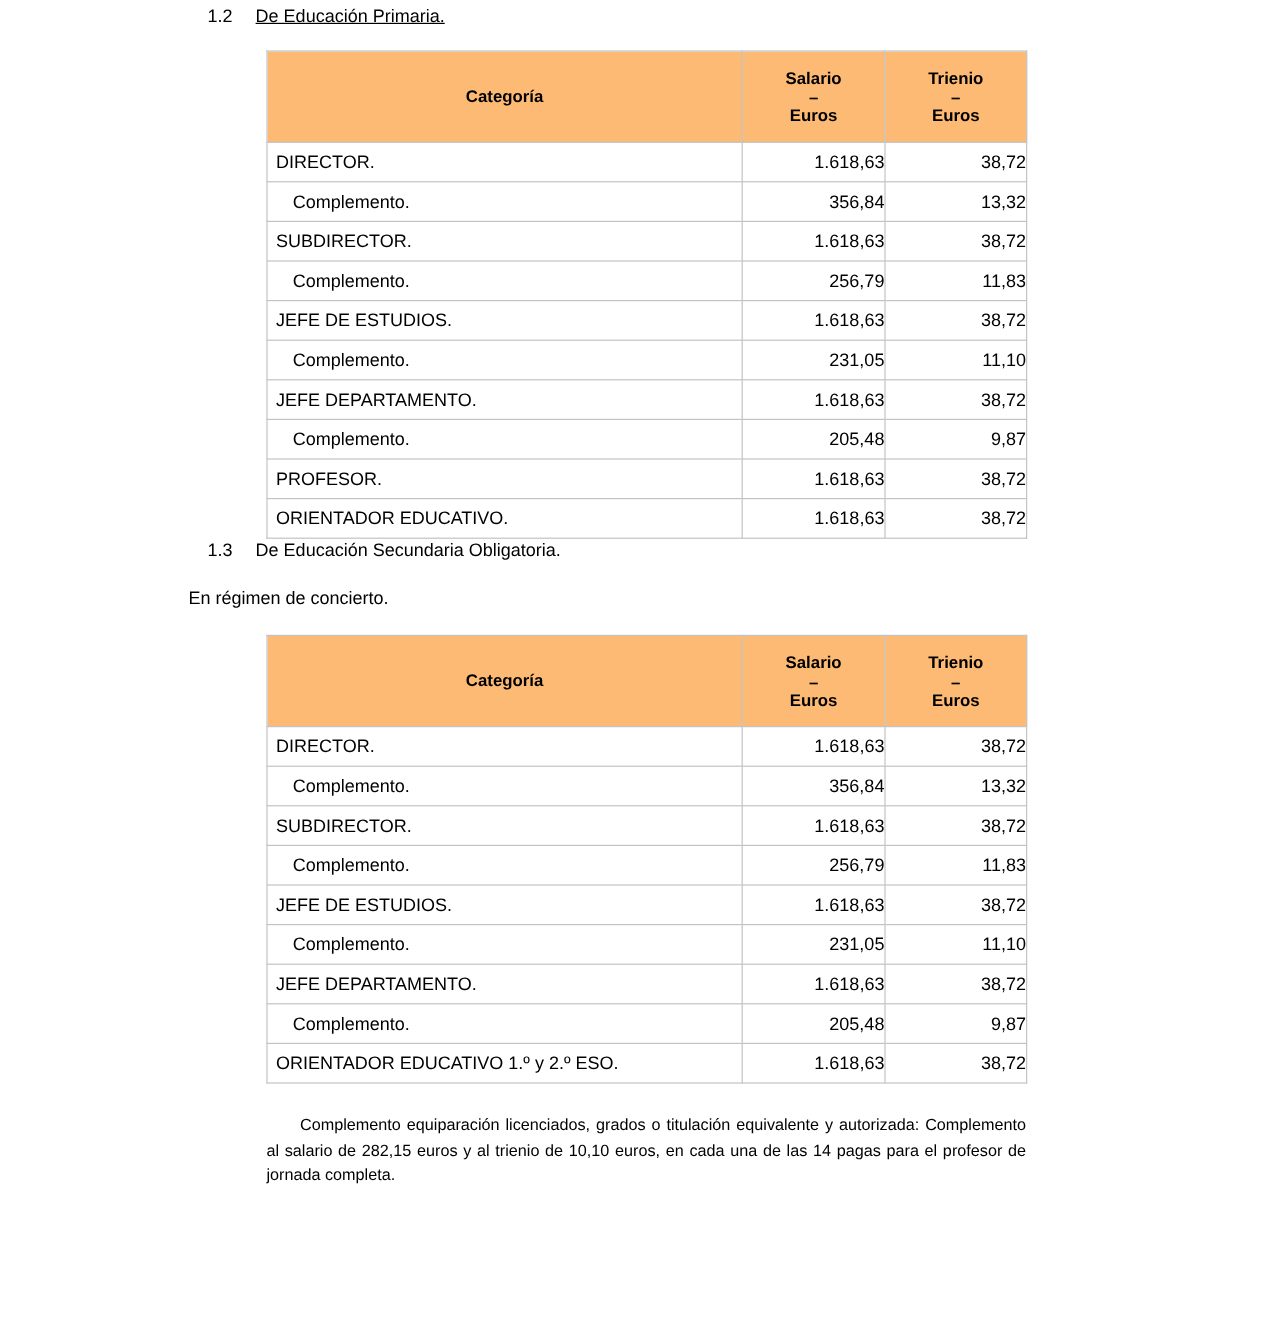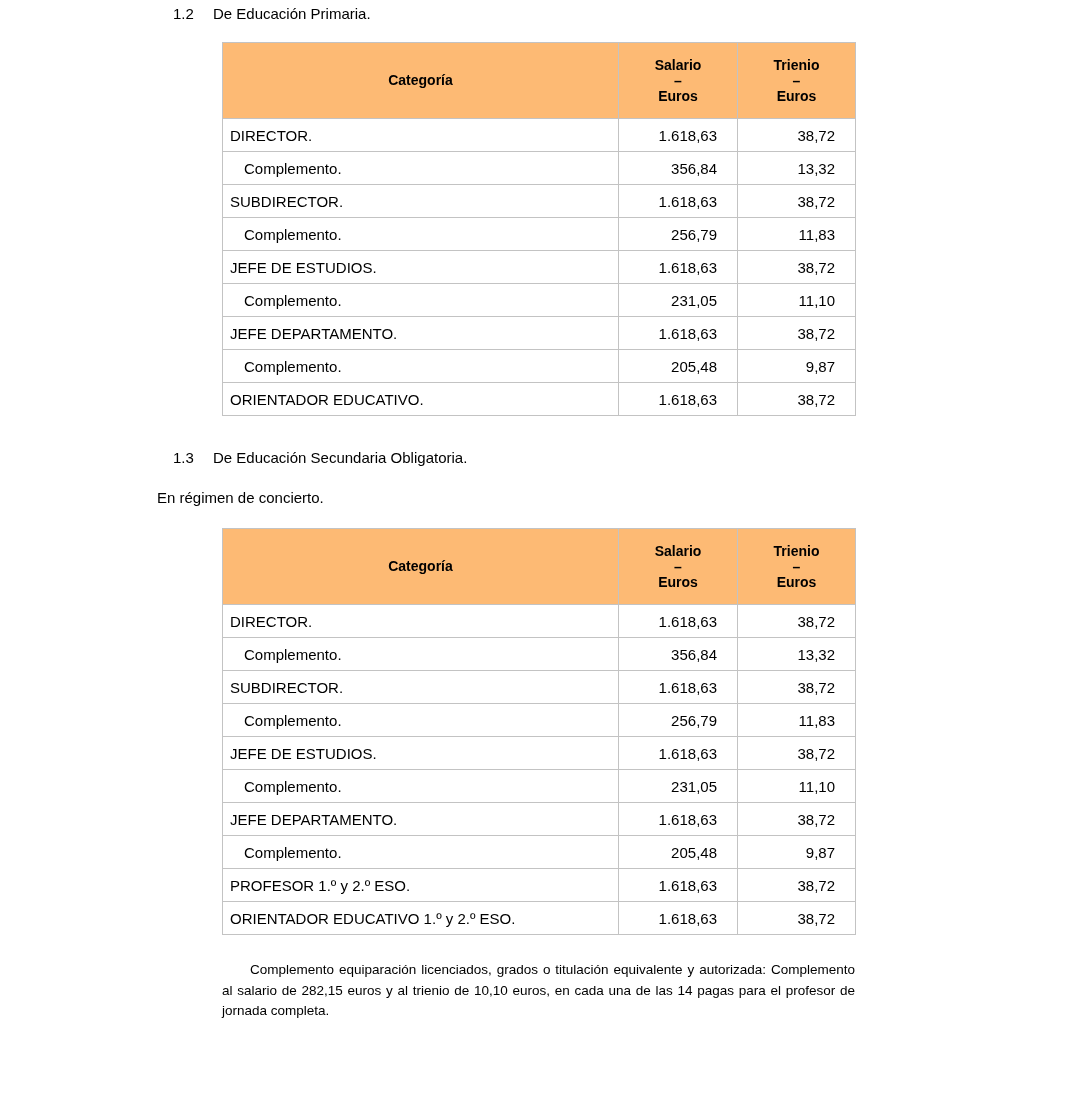--- a/index.html
+++ b/index.html
@@ -14,22 +14,22 @@
 
   
   .sec-heading {
     margin-left: 173px;
     font-size: 15px;
     line-height: 19px;
     color: #000;
   }
   .sec-heading .h-num { display: inline-block; width: 40px; }
   .sec-heading sup { font-size: 9px; vertical-align: super; line-height: 0; }
-  #heading-primaria   { padding-top: 4px; }
-  #heading-secundaria { margin-top: 32px; }
+  #heading-primaria   { padding-top: 4px; text-decoration: underline; }
+  #heading-secundaria { }
   #paragraph-regimen  { margin-top: 21px; margin-left: 157px; font-size: 15px; line-height: 19px; }
   #heading-eso        { margin-top: 20px; }
 
   
   table.salary-table {
     border-collapse: collapse;
     table-layout: fixed;
     width: 633px;
     margin-left: 222px;
   }
@@ -52,21 +52,21 @@
   }
   .salary-table thead .hdr-dash { line-height: 14px; font-weight: bold; }
   .salary-table tbody td {
     height: 33px;
     font-size: 15px;
     vertical-align: middle;
     background: #ffffff;
   }
   .salary-table td.cat { text-align: left; padding-left: 7px; }
   .salary-table tr.indent td.cat { padding-left: 21px; }
-  .salary-table td.num { text-align: right; padding-right: 20px; }
+  .salary-table td.num { text-align: right; padding-right: 0; }
 
   
   #footnote {
     width: 633px;
     margin-left: 222px;
     margin-top: 25px;
     font-size: 13.5px;
     line-height: 20.5px;
     text-align: justify;
     text-indent: 28px;
@@ -137,20 +137,25 @@
           <td class="cat">JEFE DEPARTAMENTO.</td>
           <td class="num">1.618,63</td>
           <td class="num">38,72</td>
         </tr>
       <tr class="indent">
           <td class="cat">Complemento.</td>
           <td class="num">205,48</td>
           <td class="num">9,87</td>
         </tr>
       <tr>
+          <td class="cat">PROFESOR.</td>
+          <td class="num">1.618,63</td>
+          <td class="num">38,72</td>
+        </tr>
+      <tr>
           <td class="cat">ORIENTADOR EDUCATIVO.</td>
           <td class="num">1.618,63</td>
           <td class="num">38,72</td>
         </tr>
     </tbody>
   </table>
 
   <div class="sec-heading" id="heading-secundaria">
     <span class="h-num">1.3</span><span class="h-text">De Educación Secundaria Obligatoria.</span>
   </div>
@@ -214,25 +219,20 @@
           <td class="cat">JEFE DEPARTAMENTO.</td>
           <td class="num">1.618,63</td>
           <td class="num">38,72</td>
         </tr>
       <tr class="indent">
           <td class="cat">Complemento.</td>
           <td class="num">205,48</td>
           <td class="num">9,87</td>
         </tr>
       <tr>
-          <td class="cat">PROFESOR 1.º y 2.º ESO.</td>
-          <td class="num">1.618,63</td>
-          <td class="num">38,72</td>
-        </tr>
-      <tr>
           <td class="cat">ORIENTADOR EDUCATIVO 1.º y 2.º ESO.</td>
           <td class="num">1.618,63</td>
           <td class="num">38,72</td>
         </tr>
     </tbody>
   </table>
 
   <p id="footnote">Complemento equiparación licenciados, grados o titulación equivalente y autorizada: Complemento al salario de 282,15 euros y al trienio de 10,10 euros, en cada una de las 14 pagas para el profesor de jornada completa.</p>
 
 </div>

